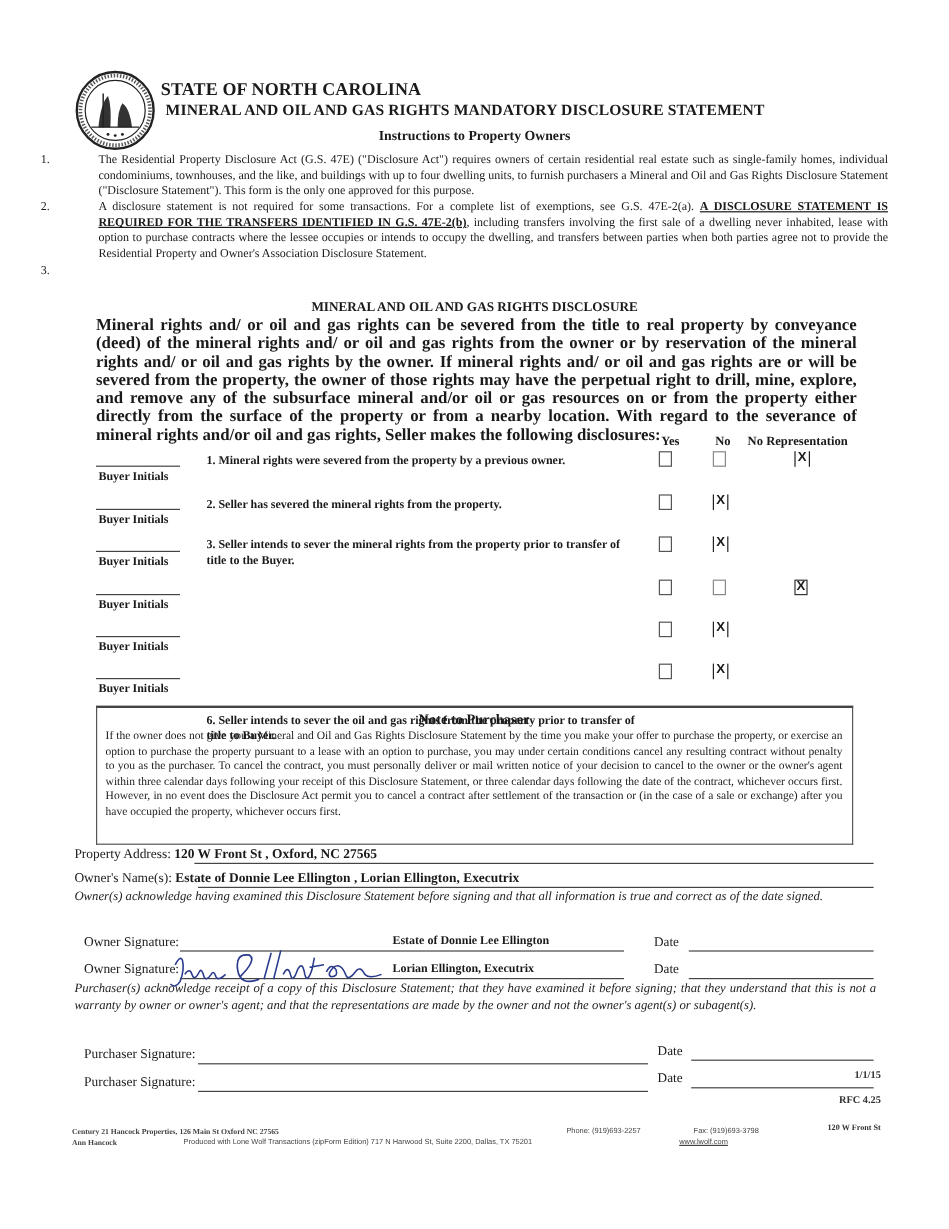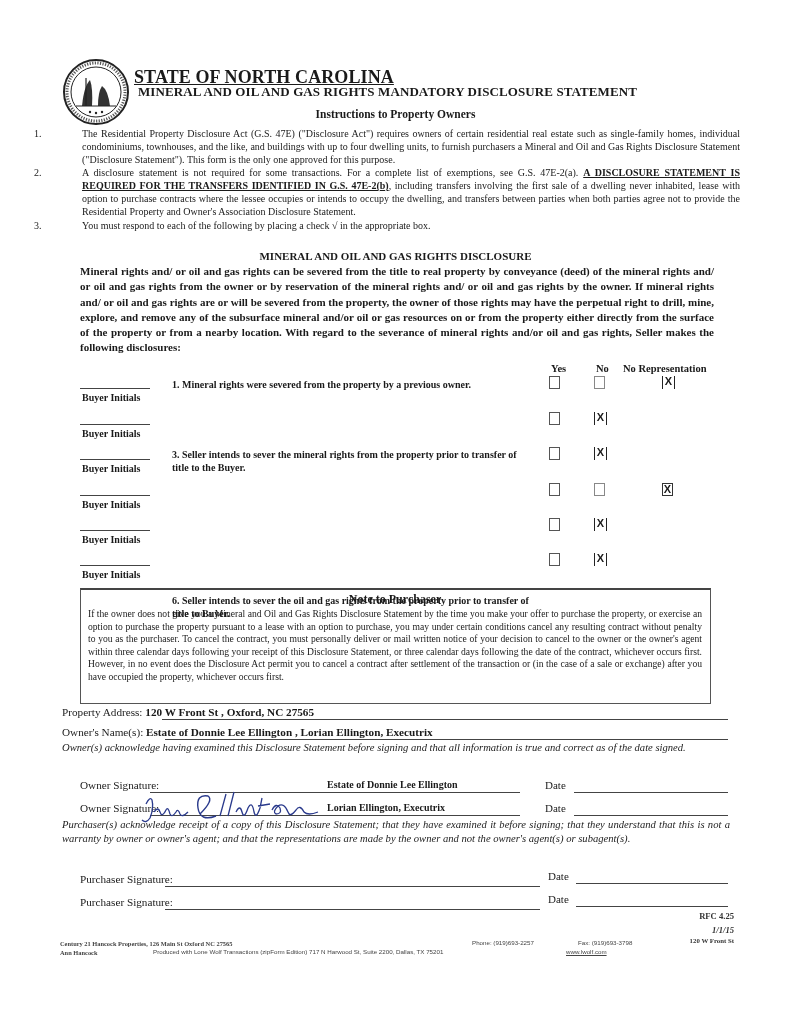--- a/index.html
+++ b/index.html
@@ -2,32 +2,32 @@
 <html><head>
 <meta charset="utf-8">
 <style>
   * { box-sizing: border-box; margin: 0; padding: 0; }
   html, body { width: 791px; height: 1024px; background: #ffffff; }
   body { font-family: "Liberation Serif", "DejaVu Serif", serif; color: #1a1a1a; position: relative; overflow: hidden; }
   .page { position: absolute; left: 0; top: 0; width: 791px; height: 1024px; }
 
   .header { position: absolute; left: 62px; top: 58px; width: 680px; height: 72px; }
   .seal { position: absolute; left: 0; top: 0; width: 68px; height: 68px; }
-  .title1 { position: absolute; left: 72px; top: 9px; font-size: 18px; font-weight: bold; letter-spacing: 0.1px; text-decoration: underline; }
+  .title1 { position: absolute; left: 72px; top: 9px; font-size: 15px; font-weight: bold; letter-spacing: 0.1px; }
   .title2 { position: absolute; left: 76px; top: 26px; font-size: 13px; font-weight: bold; letter-spacing: 0.1px; white-space: nowrap; }
 
   .instr-title { position: absolute; left: 0; width: 791px; top: 108px; text-align: center; font-size: 11.5px; font-weight: bold; }
 
   .olist { position: absolute; left: 34px; width: 706px; font-size: 10px; line-height: 12.8px; text-align: justify; }
   .olist .item { position: relative; padding-left: 48px; margin-bottom: 1px; }
   .olist .num { position: absolute; left: 0; top: 0; }
   .u { text-decoration: underline; font-weight: bold; }
 
   .sec-title { position: absolute; left: 0; width: 791px; top: 250px; text-align: center; font-size: 11px; font-weight: bold; }
-  .sec-para { position: absolute; left: 80px; width: 634px; top: 264px; font-size: 11px; line-height: 15.3px; font-weight: bold; text-align: justify; }
+  .sec-para { position: absolute; left: 80px; width: 634px; top: 264px; font-size: 14px; line-height: 15.3px; font-weight: bold; text-align: justify; }
 
   .col-hdr { position: absolute; top: 363px; font-size: 10.5px; font-weight: bold; }
 
   .q { position: absolute; left: 80px; width: 640px; height: 36px; }
   .q .init-line { position: absolute; left: 0; width: 70px; border-top: 1px solid #444; }
   .q .init-lbl { position: absolute; left: 2px; font-size: 10px; font-weight: bold; }
   .q .qtext { position: absolute; left: 92px; font-size: 10px; font-weight: bold; line-height: 13px; width: 360px; }
   .cb { position: absolute; width: 11px; height: 13px; border: 1px solid #555; background: #fff; font-family: "Liberation Sans", sans-serif; font-size: 11px; font-weight: bold; line-height: 11px; text-align: center; }
   .cb.nob { border-color: #888; }
   .cb.xmark { border: none; border-left: 1.5px solid #222; border-right: 1.5px solid #222; width: 13px; }
@@ -36,21 +36,21 @@
   .note-box { position: absolute; left: 80px; top: 588px; width: 631px; height: 116px; border: 1px solid #555; border-top: 2px solid #444; padding: 2px 8px 4px 7px; }
   .note-title { text-align: center; font-size: 12px; font-weight: bold; margin-bottom: 1px; }
   .note-text { font-size: 9.6px; line-height: 12.5px; text-align: justify; }
 
   .field-row { position: absolute; left: 62px; font-size: 11.2px; white-space: nowrap; }
   .field-row .lbl { color: #222; }
   .field-row .val { font-weight: bold; }
   .uline { position: absolute; border-bottom: 1px solid #444; height: 1px; }
   .ital { position: absolute; left: 62px; width: 668px; font-size: 10.6px; font-style: italic; line-height: 13.5px; text-align: justify; color: #222; }
 
-  .sig-lbl { position: absolute; left: 80px; font-size: 11.2px; }
+  .sig-lbl { position: absolute; left: 70px; font-size: 11.2px; }
   .sig-val { position: absolute; font-size: 10px; font-weight: bold; white-space: nowrap; }
   .date-lbl { position: absolute; font-size: 11px; }
 
   .signature { position: absolute; left: 140px; top: 790px; width: 190px; height: 40px; }
 
   .rfc { position: absolute; right: 57px; font-size: 8.6px; text-align: right; font-weight: bold; color: #333; }
   .foot { position: absolute; font-family: "Liberation Sans", sans-serif; font-size: 6.2px; color: #444; white-space: nowrap; }
   .foot.b { font-family: "Liberation Serif", serif; font-weight: bold; font-size: 6.4px; }
 </style>
 </head>
@@ -81,21 +81,20 @@
     <div class="item">
       <span class="num">1.</span>
       <span>The Residential Property Disclosure Act (G.S. 47E) ("Disclosure Act") requires owners of certain residential real estate such as single-family homes, individual condominiums, townhouses, and the like, and buildings with up to four dwelling units, to furnish purchasers a Mineral and Oil and Gas Rights Disclosure Statement ("Disclosure Statement"). This form is the only one approved for this purpose.</span>
     </div>
     <div class="item" style="margin-top:1px;">
       <span class="num">2.</span>
       <span>A disclosure statement is not required for some transactions. For a complete list of exemptions, see G.S. 47E-2(a). </span><span class="u">A DISCLOSURE STATEMENT IS REQUIRED FOR THE TRANSFERS IDENTIFIED IN G.S. 47E-2(b)</span><span>, including transfers involving the first sale of a dwelling never inhabited, lease with option to purchase contracts where the lessee occupies or intends to occupy the dwelling, and transfers between parties when both parties agree not to provide the Residential Property and Owner's Association Disclosure Statement.</span>
     </div>
     <div class="item" style="margin-top:1px;">
       <span class="num">3.</span>
-      <span>You must respond to each of the following by placing a check √ in the appropriate box.</span>
     </div>
   </div>
 
   <div class="sec-title">MINERAL AND OIL AND GAS RIGHTS DISCLOSURE</div>
   <div class="sec-para">Mineral rights and/ or oil and gas rights can be severed from the title to real property by conveyance (deed) of the mineral rights and/ or oil and gas rights from the owner or by reservation of the mineral rights and/ or oil and gas rights by the owner. If mineral rights and/ or oil and gas rights are or will be severed from the property, the owner of those rights may have the perpetual right to drill, mine, explore, and remove any of the subsurface mineral and/or oil or gas resources on or from the property either directly from the surface of the property or from a nearby location. With regard to the severance of mineral rights and/or oil and gas rights, Seller makes the following disclosures:</div>
 
   <div class="col-hdr" style="left:551px;">Yes</div>
   <div class="col-hdr" style="left:596px;">No</div>
   <div class="col-hdr" style="left:623px;">No Representation</div>
 
@@ -104,20 +103,21 @@
         <div class="init-line" style="top: 16px;"></div>
         <div class="init-lbl" style="top: 20px;">Buyer Initials</div>
         <div class="qtext" style="top: 6px;">1. Mineral rights were severed from the property by a previous owner.</div>
         <div class="cb" style="left: 469px; top: 4px;"></div>
         <div class="cb nob" style="left: 514px; top: 4px;"></div>
         <div class="cb xmark" style="left: 582px; top: 4px;">X</div>
       </div>
       <div class="q" style="top: 408px;">
         <div class="init-line" style="top: 16px;"></div>
         <div class="init-lbl" style="top: 20px;">Buyer Initials</div>
+        <div class="qtext" style="top: 6px;">2. Seller has severed the mineral rights from the property.</div>
         <div class="cb" style="left: 469px; top: 4px;"></div>
         <div class="cb xmark" style="left: 514px; top: 4px;">X</div>
       </div>
       <div class="q" style="top: 443px;">
         <div class="init-line" style="top: 16px;"></div>
         <div class="init-lbl" style="top: 20px;">Buyer Initials</div>
         <div class="qtext" style="top: 5px;">3. Seller intends to sever the mineral rights from the property prior to transfer of title to the Buyer.</div>
         <div class="cb" style="left: 469px; top: 4px;"></div>
         <div class="cb xmark" style="left: 514px; top: 4px;">X</div>
       </div>
@@ -188,21 +188,21 @@
   <div class="uline" style="left:165px; top:886px; width:375px;"></div>
   <div class="date-lbl" style="left:548px; top:870px;">Date</div>
   <div class="uline" style="left:576px; top:883px; width:152px;"></div>
 
   <div class="sig-lbl" style="top:896px;">Purchaser Signature:</div>
   <div class="uline" style="left:165px; top:909px; width:375px;"></div>
   <div class="date-lbl" style="left:548px; top:893px;">Date</div>
   <div class="uline" style="left:576px; top:906px; width:152px;"></div>
 
   <div class="rfc" style="top:911px;text-align:right;">RFC 4.25</div>
-  <div class="rfc" style="top:925px;font-style:italic;">1/1/15</div>
+  <div class="rfc" style="top:890px;">1/1/15</div>
   <div class="rfc" style="top:937px; font-size:6.8px;">120 W Front St</div>
 
   <div class="foot b" style="left:60px; top:940px;">Century 21 Hancock Properties, 126 Main St Oxford NC 27565</div>
   <div class="foot b" style="left:60px; top:949px;">Ann Hancock</div>
   <div class="foot" style="left:472px; top:939px;">Phone: (919)693-2257</div>
   <div class="foot" style="left:578px; top:939px;">Fax: (919)693-3798</div>
   <div class="foot" style="left:153px; top:948px;">Produced with Lone Wolf Transactions (zipForm Edition) 717 N Harwood St, Suite 2200, Dallas, TX 75201</div>
   <div class="foot" style="left:566px; top:948px; text-decoration: underline;">www.lwolf.com</div>
 </div>
 

